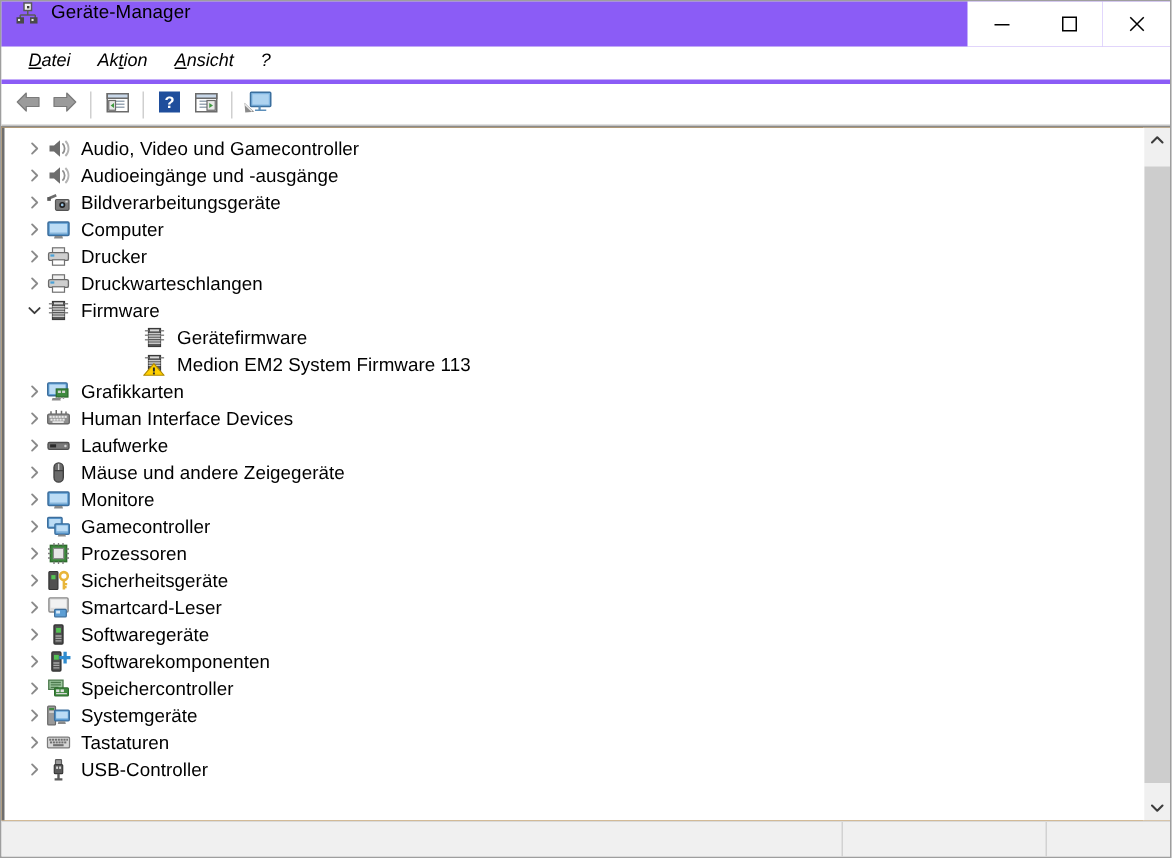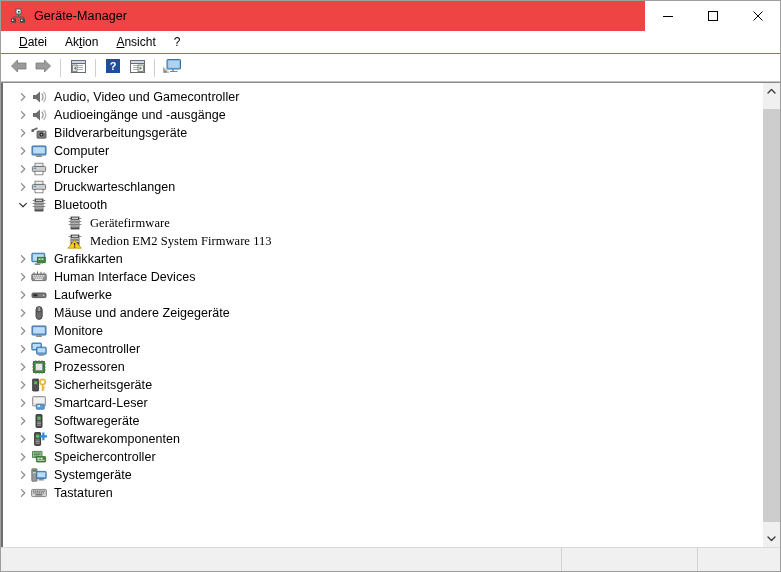--- a/index.html
+++ b/index.html
@@ -25,23 +25,22 @@
     border: 1px solid #9e9e9e;
     background: #f0f0f0;
     display: flex;
     flex-direction: column;
   }
 
   
   .titlebar {
     height: 30px;
     flex: 0 0 30px;
-    background: #ef4444;
-    display: flex;
-    align-items: center;
+    background: #8b5cf6;
+    display: flex;
     position: relative;
   }
   .title-icon {
     width: 16px;
     height: 16px;
     margin-left: 9px;
     margin-right: 8px;
     position: relative;
     flex: 0 0 16px;
   }
@@ -66,23 +65,23 @@
     background: #ffffff;
   }
   .cap-btn svg { display: block; }
 
   
   .menubar {
     height: 22px;
     flex: 0 0 22px;
     background: #ffffff;
     display: flex;
-    align-items: center;
     padding-left: 9px;
-    border-bottom: 1px solid #8b5cf6;
+    border-bottom: 3px solid #8b5cf6;
+    font-style: italic;
   }
   .menu-item {
     padding: 2px 9px 2px 9px;
     font-size: 12px;
     color: #000000;
     white-space: nowrap;
   }
   .menu-item .u { text-decoration: underline; }
 
   
@@ -152,21 +151,21 @@
     flex: 0 0 16px;
     margin-right: 7px;
     position: relative;
   }
   .row-label {
     font-size: 12.5px;
     color: #000000;
     letter-spacing: 0.05px;
   }
   .lvl1 { padding-left: 12px; }
-  .lvl2 { padding-left: 48px; font-family: Liberation Serif, serif; }
+  .lvl2 { padding-left: 76px; }
 
   
   .vscroll {
     width: 17px;
     flex: 0 0 17px;
     background: #f0f0f0;
     border-left: 1px solid #ffffff;
     display: flex;
     flex-direction: column;
     position: relative;
@@ -417,21 +416,21 @@
                 <rect x="4" y="2" width="8" height="12" fill="#595959" stroke="#3a3a3a" stroke-width="0.8"></rect>
                 <rect x="5" y="2.6" width="6" height="1.3" fill="#d9d9d9"></rect>
                 <path d="M4 5.4 L12 5.4 M4 7 L12 7 M4 8.6 L12 8.6 M4 10.2 L12 10.2 M4 11.8 L12 11.8" stroke="#c9c9c9" stroke-width="0.9"></path>
                 <rect x="1.6" y="3" width="2.4" height="1" fill="#8a8a8a"></rect>
                 <rect x="1.6" y="6" width="2.4" height="1" fill="#8a8a8a"></rect>
                 <rect x="1.6" y="9" width="2.4" height="1" fill="#8a8a8a"></rect>
                 <rect x="12" y="3" width="2.4" height="1" fill="#8a8a8a"></rect>
                 <rect x="12" y="6" width="2.4" height="1" fill="#8a8a8a"></rect>
                 <rect x="12" y="9" width="2.4" height="1" fill="#8a8a8a"></rect>
               </svg></div>
-            <div class="row-label">Bluetooth</div>
+            <div class="row-label">Firmware</div>
           </div>
           <div class="tree-row lvl2">
             <div class="chev empty">
               <svg width="10" height="10" viewBox="0 0 10 10">
                 <path d="M3.4 1.6 L6.8 5 L3.4 8.4" stroke="#8a8a8a" stroke-width="1.25" fill="none" stroke-linecap="round" stroke-linejoin="round"></path>
               </svg>
             </div>
             <div class="row-icon"><svg width="16" height="16" viewBox="0 0 16 16">
                 <rect x="4" y="2" width="8" height="12" fill="#595959" stroke="#3a3a3a" stroke-width="0.8"></rect>
                 <rect x="5" y="2.6" width="6" height="1.3" fill="#d9d9d9"></rect>
@@ -688,20 +687,36 @@
                   <rect x="4.2" y="7.3" width="1.4" height="1.3"></rect>
                   <rect x="6.1" y="7.3" width="1.4" height="1.3"></rect>
                   <rect x="8" y="7.3" width="1.4" height="1.3"></rect>
                   <rect x="9.9" y="7.3" width="1.4" height="1.3"></rect>
                   <rect x="11.8" y="7.3" width="1.4" height="1.3"></rect>
                   <rect x="4.4" y="9.1" width="7" height="1.4"></rect>
                 </g>
               </svg></div>
             <div class="row-label">Tastaturen</div>
           </div>
+          <div class="tree-row lvl1">
+            <div class="chev">
+              <svg width="10" height="10" viewBox="0 0 10 10">
+                <path d="M3.4 1.6 L6.8 5 L3.4 8.4" stroke="#8a8a8a" stroke-width="1.25" fill="none" stroke-linecap="round" stroke-linejoin="round"></path>
+              </svg>
+            </div>
+            <div class="row-icon"><svg width="16" height="16" viewBox="0 0 16 16">
+                <rect x="6" y="1.4" width="4" height="3.4" rx="0.5" fill="#9a9a9a" stroke="#5d5d5d" stroke-width="0.8"></rect>
+                <rect x="5.2" y="4.8" width="5.6" height="6" rx="0.6" fill="#5a5a5a" stroke="#383838" stroke-width="0.8"></rect>
+                <rect x="6.4" y="6" width="1.3" height="1.6" fill="#d9d9d9"></rect>
+                <rect x="8.4" y="6" width="1.3" height="1.6" fill="#d9d9d9"></rect>
+                <path d="M8 10.8 L8 14.6" stroke="#5a5a5a" stroke-width="1.6"></path>
+                <path d="M5.4 14.6 L10.6 14.6" stroke="#5a5a5a" stroke-width="1.4"></path>
+              </svg></div>
+            <div class="row-label">USB-Controller</div>
+          </div>
         </div>
     </div>
 
     <div class="vscroll">
       <div class="sb-arrow">
         <svg width="9" height="7" viewBox="0 0 9 7">
           <path d="M1 5 L4.5 1.5 L8 5" stroke="#3c3c3c" stroke-width="1.4" fill="none" stroke-linecap="round" stroke-linejoin="round"></path>
         </svg>
       </div>
       <div class="sb-track">

